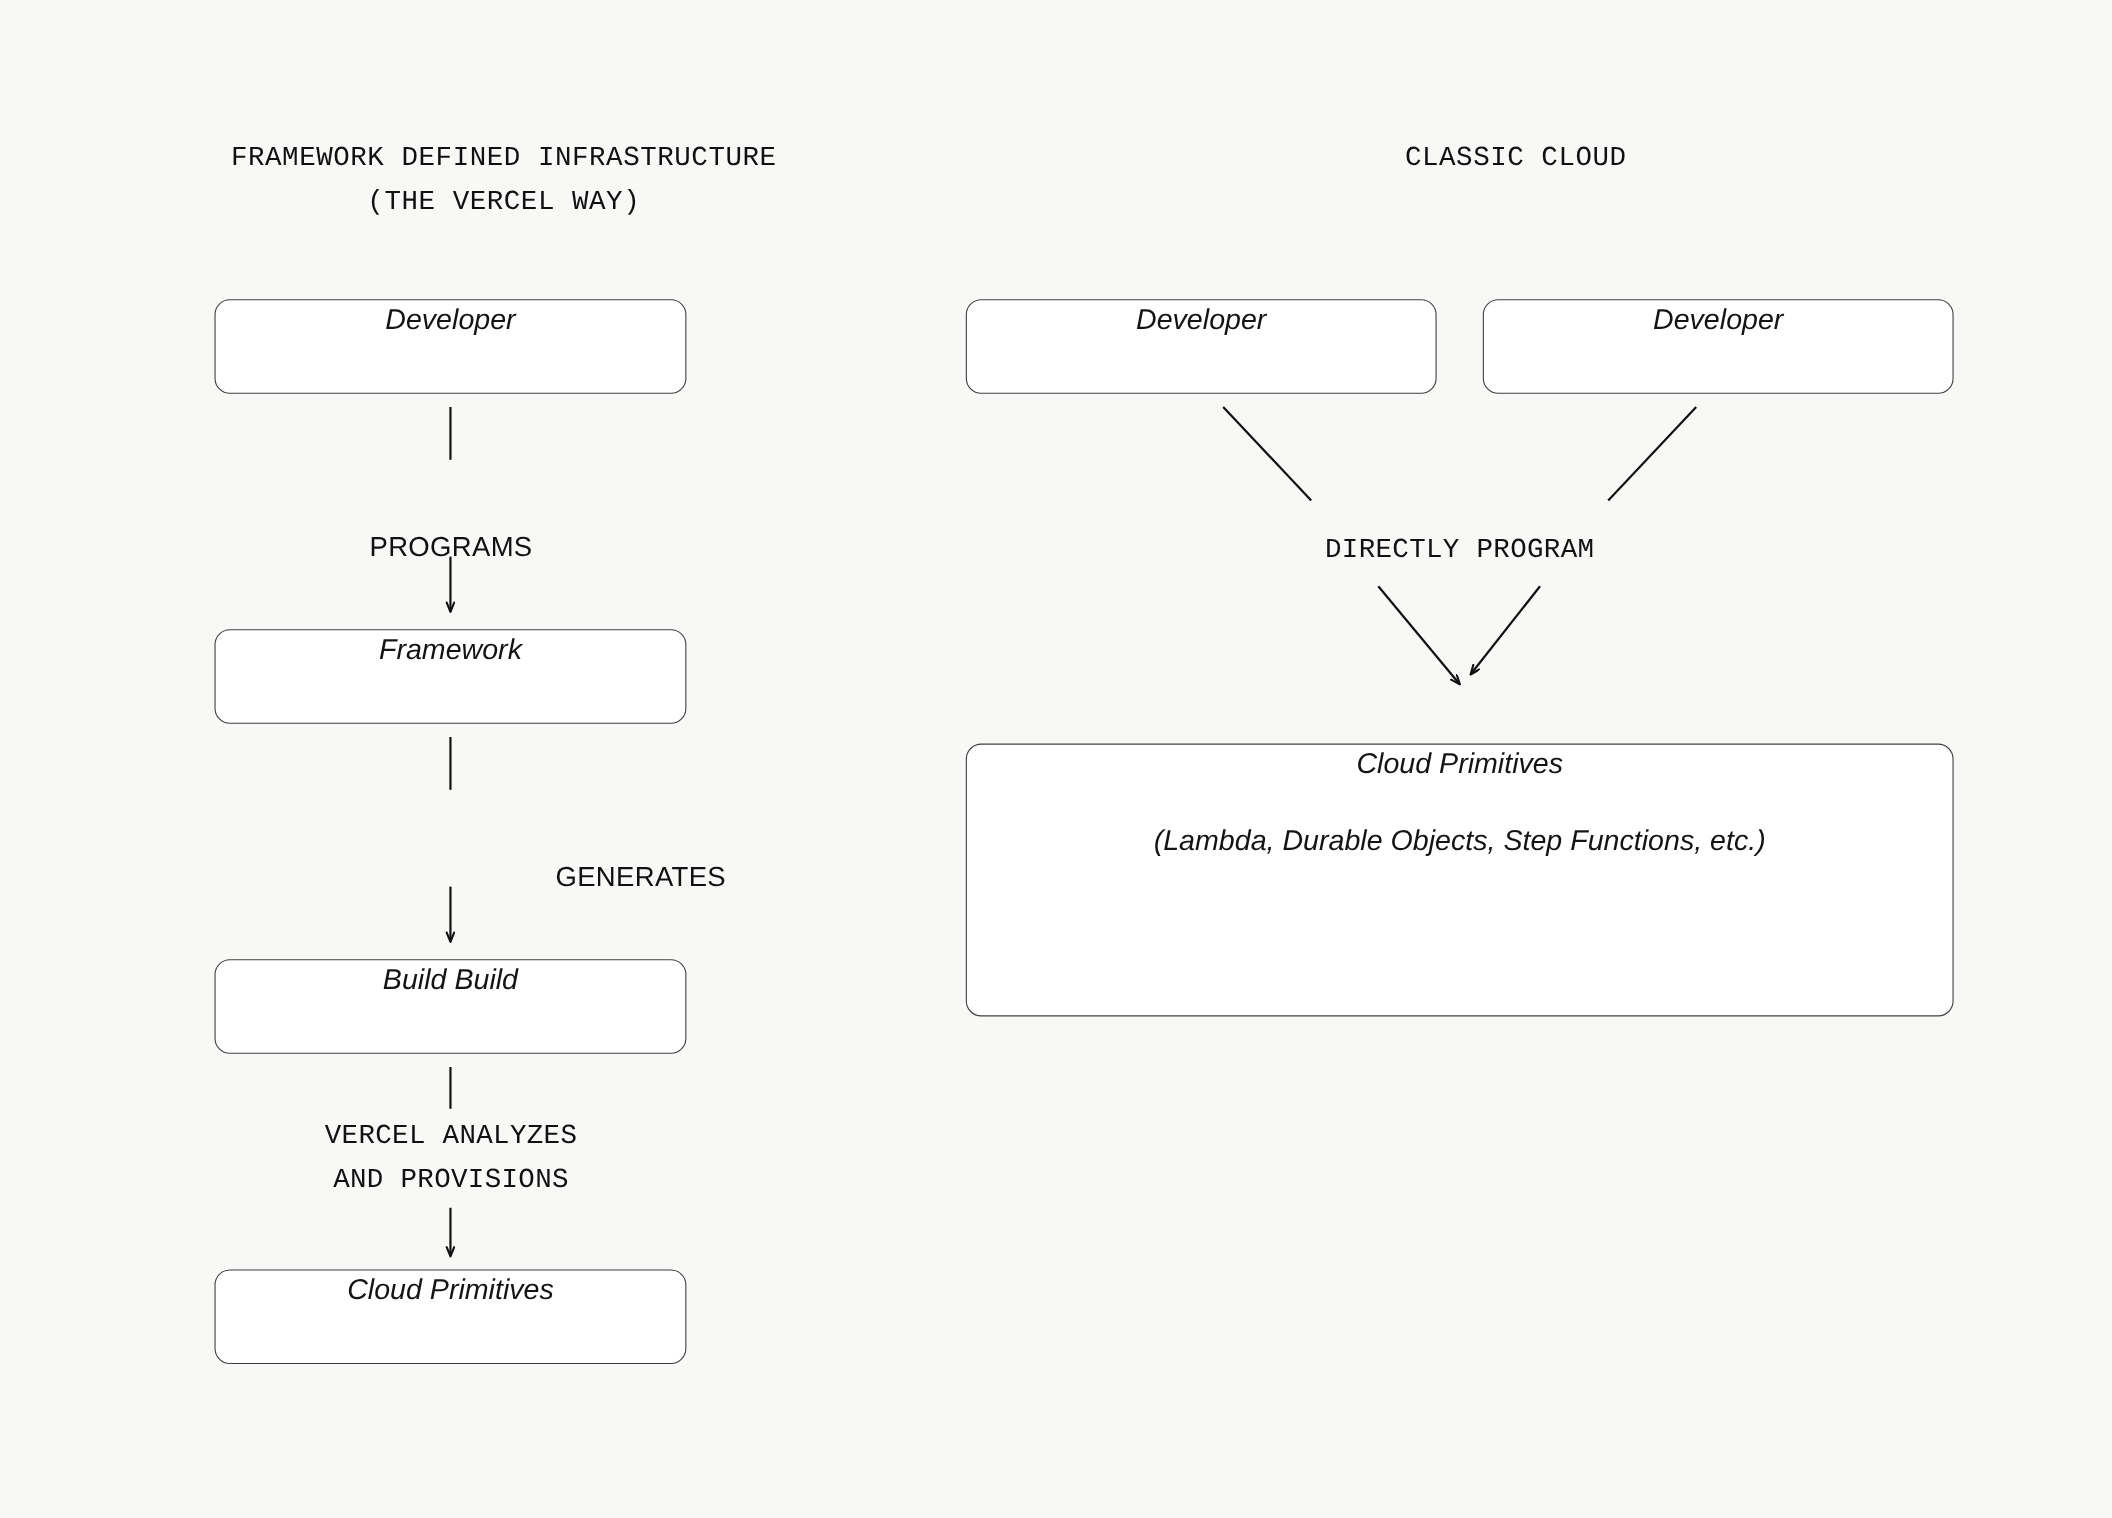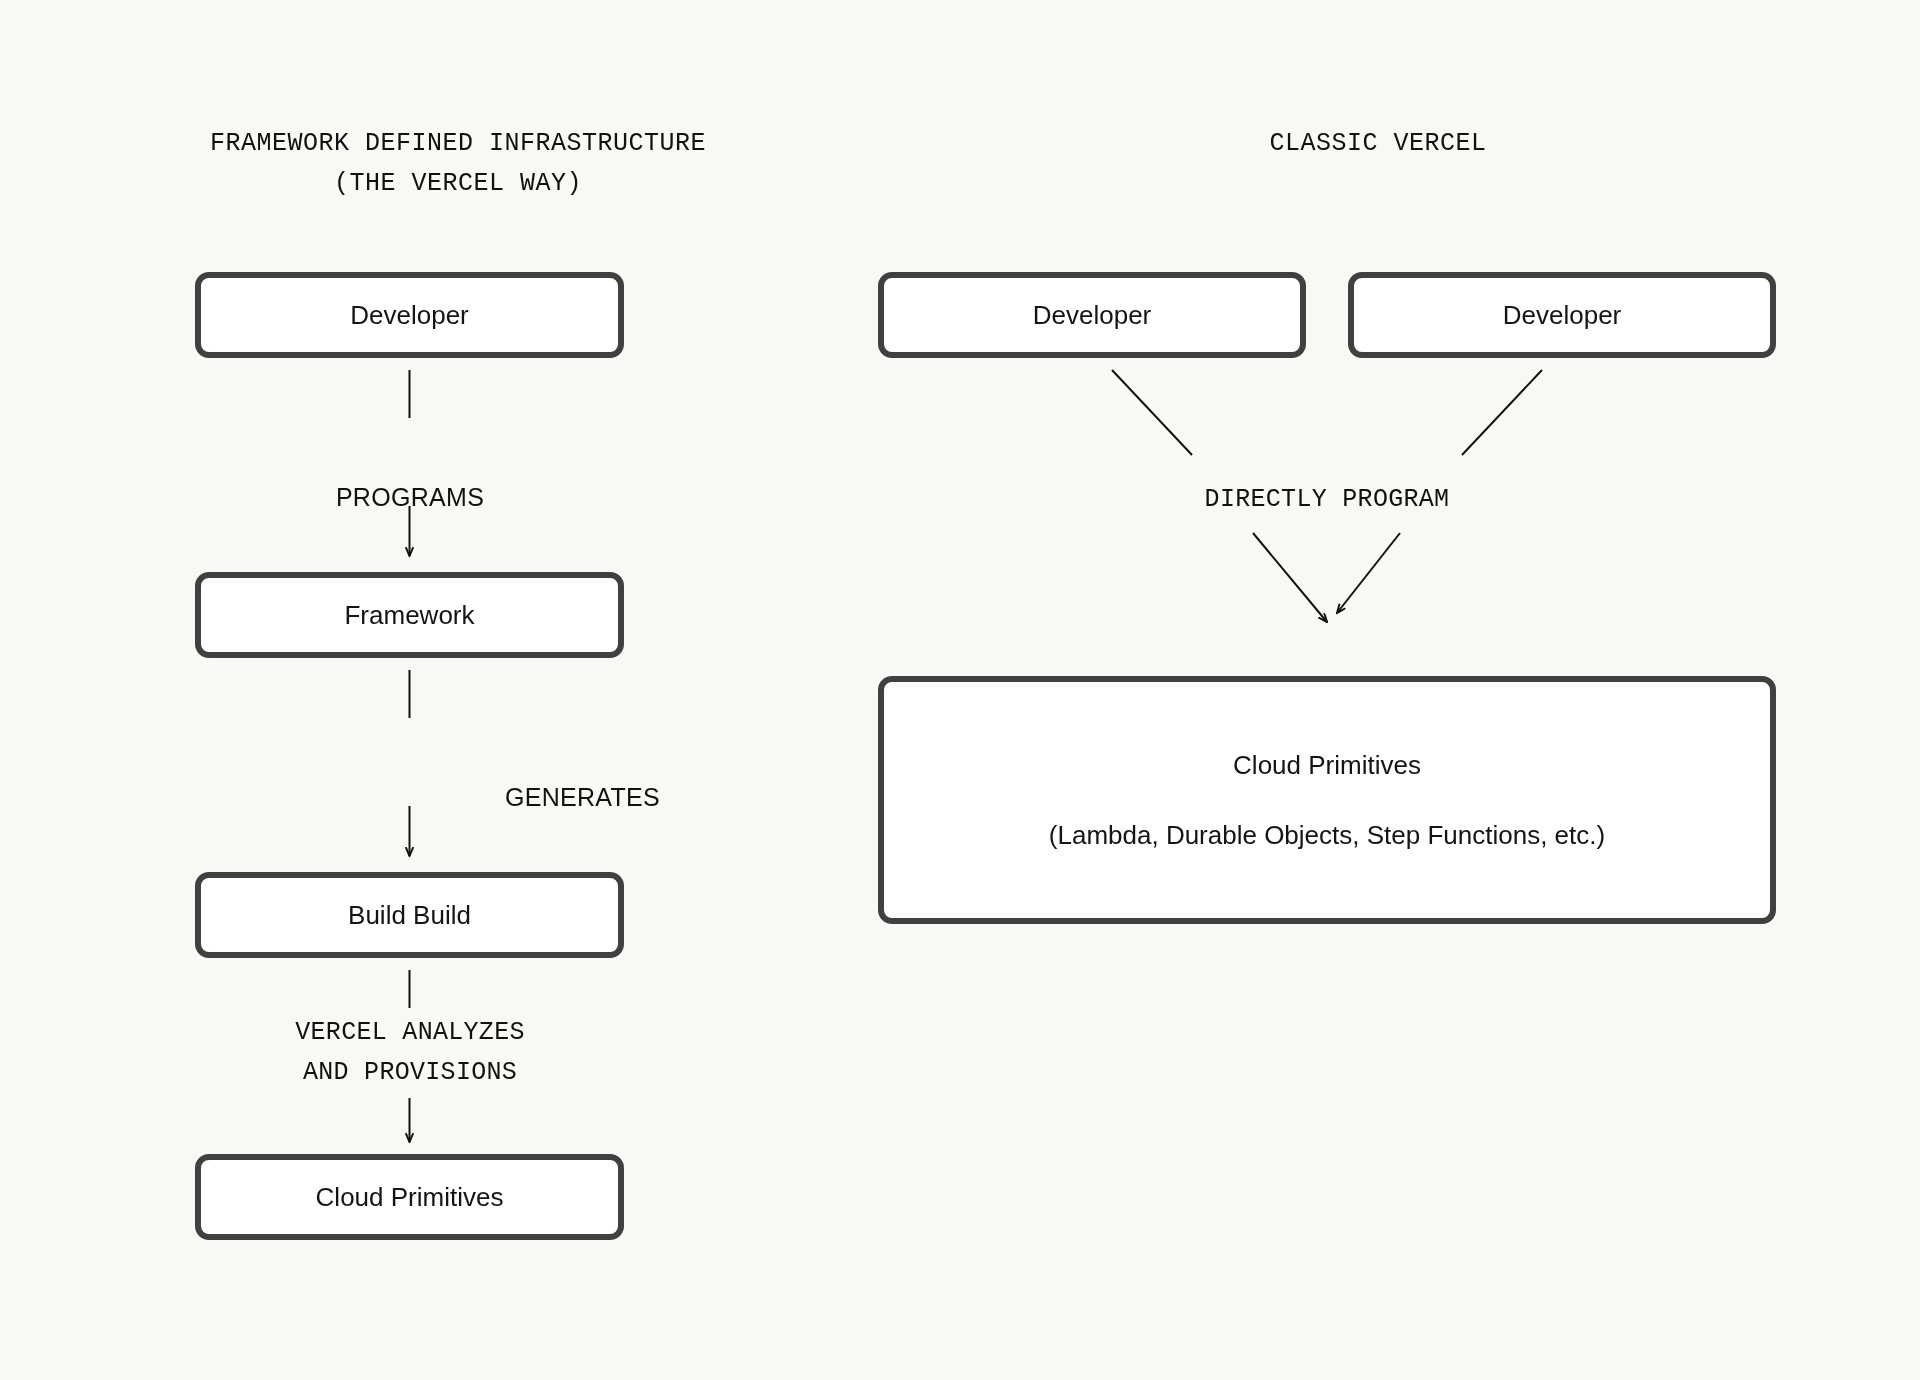--- a/index.html
+++ b/index.html
@@ -41,28 +41,29 @@
   #title-right {
     left: 1028px;
     top: 124px;
     width: 700px;
   }
 
   
   .node {
     position: absolute;
     background: #ffffff;
-    border: 6px solid #404040;
+    border: 1px solid #404040;
     border-radius: 14px;
     box-sizing: border-box;
     display: flex;
     flex-direction: column;
     align-items: center;
-    justify-content: center;
+    justify-content: flex-start;
     text-align: center;
+    font-style: italic;
   }
   .node-label {
     font-family: "Liberation Sans", sans-serif;
     font-size: 26px;
     line-height: 34px;
     color: #141414;
     font-weight: 400;
   }
   .node-sub {
     font-family: "Liberation Sans", sans-serif;
@@ -166,21 +167,21 @@
     <div class="node-label">Build Build</div>
   </div>
 
   <div class="edge-label mono" id="label-provisions">VERCEL ANALYZES
 AND PROVISIONS</div>
 
   <div class="node" id="node-l-cloud">
     <div class="node-label">Cloud Primitives</div>
   </div>
 
-  <div class="panel-title" id="title-right">CLASSIC VERCEL</div>
+  <div class="panel-title" id="title-right">CLASSIC CLOUD</div>
 
   <div class="node" id="node-r-developer-1">
     <div class="node-label">Developer</div>
   </div>
 
   <div class="node" id="node-r-developer-2">
     <div class="node-label">Developer</div>
   </div>
 
   <div class="edge-label mono" id="label-directly">DIRECTLY PROGRAM</div>

